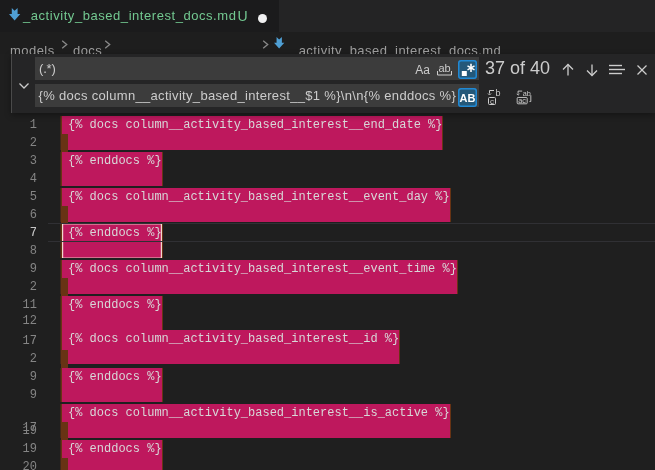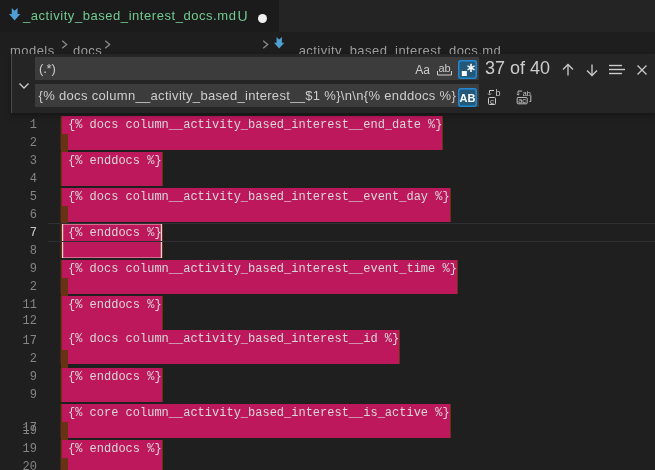--- a/index.html
+++ b/index.html
@@ -104,21 +104,21 @@
     <div class="code" style="top:241.5px"><span class="hl">{% enddocs %}</span></div>
     <div class="ln" style="top:258px">12</div>
     <div class="ln" style="top:277.5px">17</div>
     <div class="code" style="top:276px"><span class="hl">{% docs column__activity_based_interest__id %}</span></div>
     <div class="ln" style="top:295.5px">2</div>
     <div class="strip" style="top:295.5px"></div>
     <div class="ln" style="top:313.5px">9</div>
     <div class="code" style="top:313.5px"><span class="hl">{% enddocs %}</span></div>
     <div class="ln" style="top:331.5px">9</div>
     <div class="ln" style="top:365px">17</div>
-    <div class="code" style="top:349.5px"><span class="hl">{% core column__activity_based_interest__is_active %}</span></div>
+    <div class="code" style="top:349.5px"><span class="hl">{% docs column__activity_based_interest__is_active %}</span></div>
     <div class="ln" style="top:367.5px">19</div>
     <div class="strip" style="top:367.5px"></div>
     <div class="ln" style="top:385.5px">19</div>
     <div class="code" style="top:385.5px"><span class="hl">{% enddocs %}</span></div>
     <div class="ln" style="top:403.5px">20</div>
     <div class="strip" style="top:403.5px"></div>
     <div class="lineborder" style="top:168.5px"></div>
     <div class="lineborder" style="top:186.5px"></div>
     </div>
 

